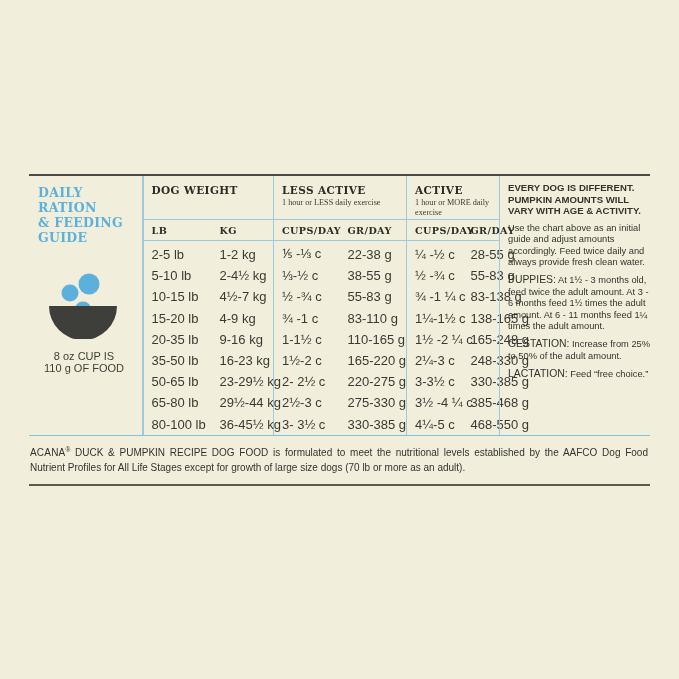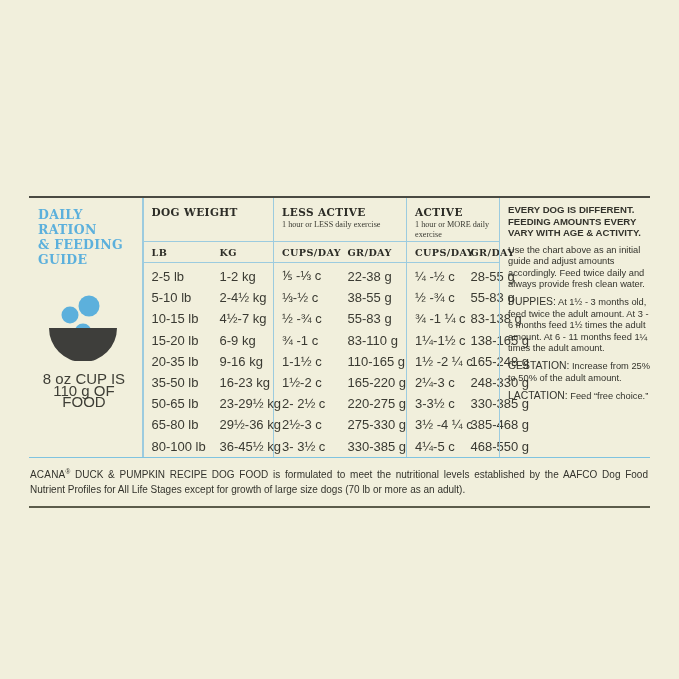--- a/index.html
+++ b/index.html
@@ -4,21 +4,21 @@
 <style>
   html,body{margin:0;padding:0;}
   body{
     width:679px;height:679px;
     background:#F1EFDC;
     font-family:"Liberation Sans", sans-serif;
     -webkit-font-smoothing:antialiased;
   }
   .panel{
     position:absolute;
-    left:29px; top:196px;
+    left:29px; top:174px;
     width:621px;
   }
   .rule-top{
     height:2px;background:#4A4A42;width:100%;
   }
   .rule-bottom{
     height:2px;background:#5C5C4A;width:100%;margin-top:9px;
   }
   .rule-blue{
     height:1.5px;background:#7FC3E0;width:100%;
@@ -43,21 +43,21 @@
     line-height:15px;
     letter-spacing:.3px;
   }
   .bowl-wrap{
     margin-top:28px;
     text-align:center;
     padding-right:6px;
   }
   .bowl-caption{
     margin-top:8px;
-    font-size:15px;
+    font-size:11px;
     color:#3E3E36;
     line-height:11.5px;
     text-align:center;
     padding-right:4px;
   }
 
   .vdiv{
     width:1.5px;
     background:#9CCBDF;
     flex:0 0 1.5px;
@@ -229,21 +229,21 @@
             <tr>
               <td class="cell">10-15 lb</td>
               <td class="cell">4½-7 kg</td>
               <td class="cell vsep">½ -¾ c</td>
               <td class="cell">55-83 g</td>
               <td class="cell vsep">¾ -1 ¼ c</td>
               <td class="cell">83-138 g</td>
             </tr>
             <tr>
               <td class="cell">15-20 lb</td>
-              <td class="cell">6-9 kg</td>
+              <td class="cell">4-9 kg</td>
               <td class="cell vsep">¾ -1 c</td>
               <td class="cell">83-110 g</td>
               <td class="cell vsep">1¼-1½ c</td>
               <td class="cell">138-165 g</td>
             </tr>
             <tr>
               <td class="cell">20-35 lb</td>
               <td class="cell">9-16 kg</td>
               <td class="cell vsep">1-1½ c</td>
               <td class="cell">110-165 g</td>
@@ -261,21 +261,21 @@
             <tr>
               <td class="cell">50-65 lb</td>
               <td class="cell">23-29½ kg</td>
               <td class="cell vsep">2- 2½ c</td>
               <td class="cell">220-275 g</td>
               <td class="cell vsep">3-3½ c</td>
               <td class="cell">330-385 g</td>
             </tr>
             <tr>
               <td class="cell">65-80 lb</td>
-              <td class="cell">29½-36 kg</td>
+              <td class="cell">29½-44 kg</td>
               <td class="cell vsep">2½-3 c</td>
               <td class="cell">275-330 g</td>
               <td class="cell vsep">3½ -4 ¼ c</td>
               <td class="cell">385-468 g</td>
             </tr>
             <tr>
               <td class="cell">80-100 lb</td>
               <td class="cell">36-45½ kg</td>
               <td class="cell vsep">3- 3½ c</td>
               <td class="cell">330-385 g</td>
@@ -285,21 +285,21 @@
           </tbody>
       </table>
     </div>
 
     <div class="vdiv"></div>
 
     <div class="col-notes">
       <div class="notes">
         <div class="lead">
           <div>EVERY DOG IS DIFFERENT.</div>
-          <div>FEEDING AMOUNTS EVERY</div>
+          <div>PUMPKIN AMOUNTS WILL</div>
           <div>VARY WITH AGE &amp; ACTIVITY.</div>
         </div>
         <p class="blk">Use the chart above as an initial guide and adjust amounts accordingly. Feed twice daily and always provide fresh clean water.</p>
         <p class="blk"><span class="inline-hd">PUPPIES:</span><span> At 1½ - 3 months old, feed twice the adult amount. At 3 - 6 months feed 1½ times the adult amount. At 6 - 11 months feed 1¼ times the adult amount.</span></p>
         <p class="blk"><span class="inline-hd">GESTATION:</span><span> Increase from 25% to 50% of the adult amount.</span></p>
         <p class="blk"><span class="inline-hd">LACTATION:</span><span> Feed “free choice.”</span></p>
       </div>
     </div>
 
   </div>

